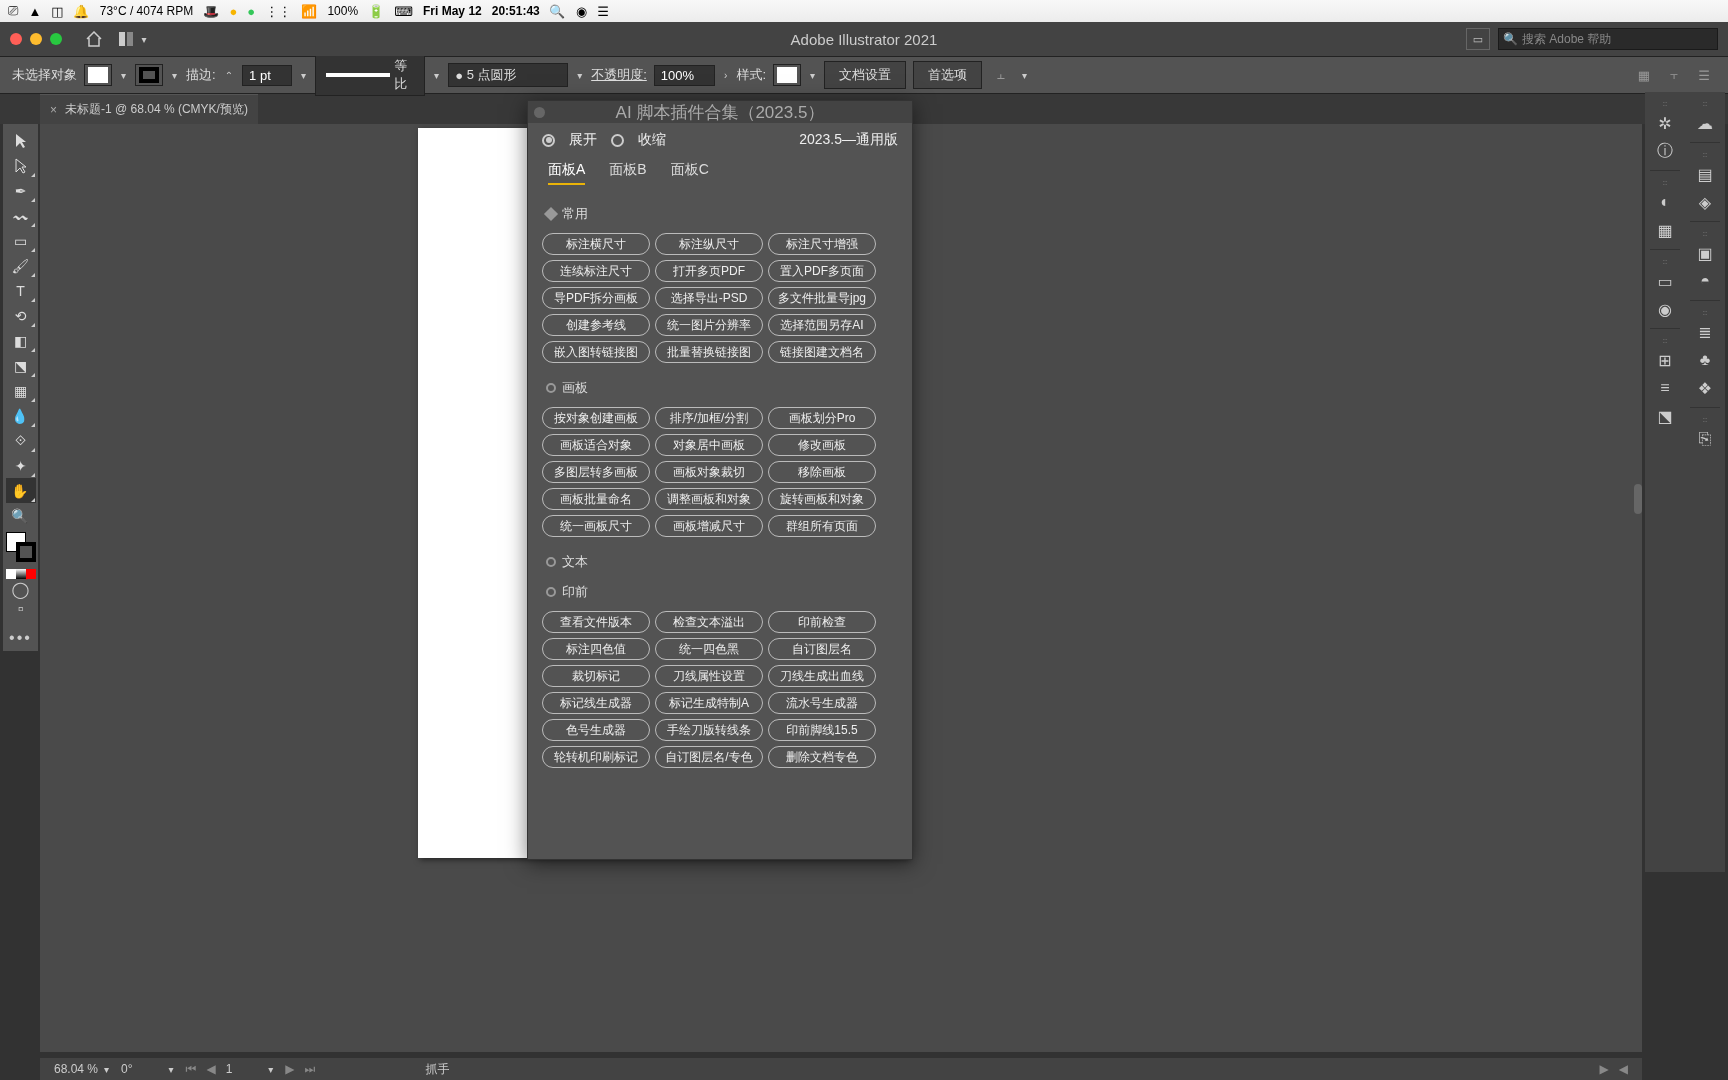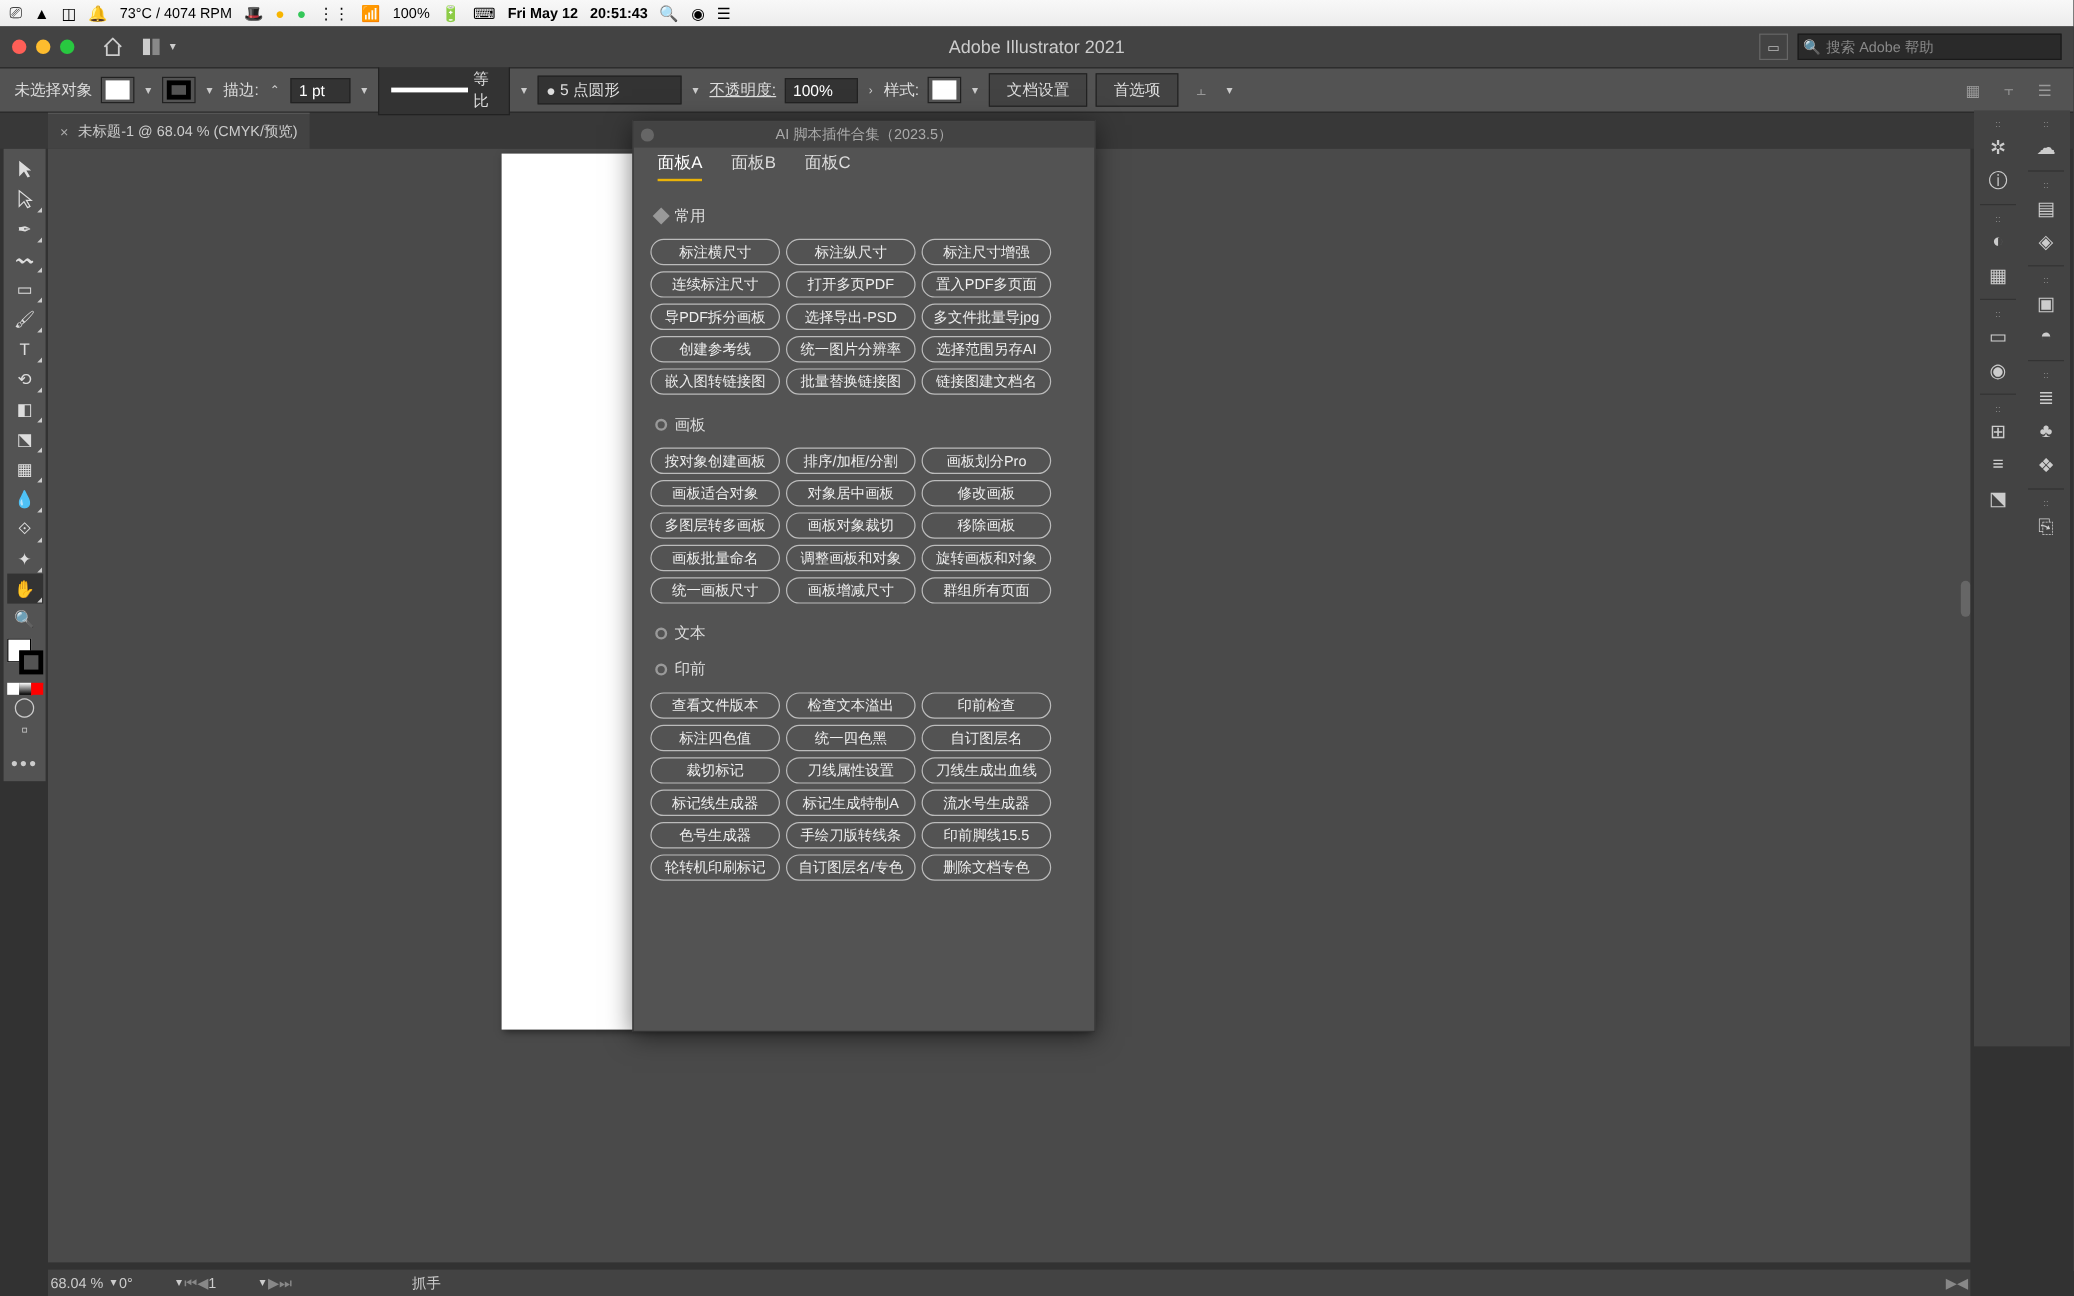--- a/index.html
+++ b/index.html
@@ -64,38 +64,38 @@
 .panel-sep { width:30px; height:1px; background:#333; margin:4px 0;}
 .panel-handle { width:20px; height:10px; display:flex; align-items:center; justify-content:center; color:#888; font-size:8px;}
 
 
 .canvas-area { position:absolute; left:40px; top:124px; right:86px; bottom:28px; background:#4a4a4a; overflow:hidden;}
 .artboard { position:absolute; left:378px; top:4px; width:490px; height:730px; background:#fff; box-shadow:2px 2px 6px rgba(0,0,0,0.5);}
 .scroll-indicator { position:absolute; right:0; top:360px; width:8px; height:30px; background:#666; border-radius:4px;}
 
 
 .script-panel { position:absolute; left:527px; top:100px; width:386px; height:760px; background:#535353; border:1px solid #333; box-shadow:0 4px 20px rgba(0,0,0,0.5); display:flex; flex-direction:column;}
-.sp-titlebar { height:22px; background:#434343; display:flex; align-items:center; padding:0 6px; color:#aaa; font-size:12px; justify-content:center; position:relative;}
+.sp-titlebar { height:22px; background:#434343; display:flex; align-items:center; padding:0 6px; color:#aaa; font-size:17px; justify-content:center; position:relative;}
 .sp-close { position:absolute; left:6px; width:11px; height:11px; border-radius:50%; background:#666;}
 .sp-header { padding:8px 14px; display:flex; align-items:center; gap:14px; color:#eee; font-size:14px;}
 .radio { width:13px; height:13px; border:2px solid #ccc; border-radius:50%; display:inline-flex; align-items:center; justify-content:center;}
 .radio.on::after { content:''; width:6px; height:6px; background:#ccc; border-radius:50%;}
 .sp-version { margin-left:auto; color:#eee; font-size:14px;}
 .sp-tabs { display:flex; gap:24px; padding:4px 20px 8px; color:#ddd; font-size:14px;}
 .sp-tab { padding-bottom:4px; cursor:pointer;}
 .sp-tab.active { border-bottom:2px solid #eab308; color:#fff;}
 .sp-body { flex:1; overflow-y:auto; padding:6px 14px;}
 .sp-section-title { color:#ddd; font-size:13px; padding:6px 4px; display:flex; align-items:center; gap:6px;}
 .sp-section-title .bullet { width:10px; height:10px; background:#999; transform:rotate(45deg);}
 .sp-section-title .circle { width:10px; height:10px; border:2px solid #999; border-radius:50%;}
 .btn-grid { display:flex; flex-wrap:wrap; gap:5px 5px; padding:4px 0 10px;}
 .pill { border:1px solid #bbb; border-radius:12px; height:22px; padding:0 8px; display:flex; align-items:center; justify-content:center; color:#eee; font-size:12px; min-width:108px; cursor:pointer; white-space:nowrap;}
 
 
-.statusbar { position:absolute; left:40px; right:86px; bottom:0; height:22px; background:#434343; display:flex; align-items:center; padding:0 2px; color:#ccc; font-size:12px; }
+.statusbar { position:absolute; left:40px; right:86px; bottom:0; height:22px; background:#434343; display:flex; align-items:center; padding:0 14px; color:#ccc; font-size:12px; gap:10px;}
 .status-box { display:flex; align-items:center; gap:4px;}
 .nav-btn { color:#888;}
 
 svg { display:block; }
 </style>
 </head>
 <body>
 
 <div class="menubar">
   <div class="menubar-right">
@@ -283,20 +283,27 @@
     <div class="panel-handle">::</div>
     <div class="panel-ico">⎘</div>
   </div>
 </div>
 
 <div class="script-panel">
   <div class="sp-titlebar">
     <span class="sp-close"></span>
     <span>AI 脚本插件合集（2023.5）</span>
   </div>
+  <div class="sp-header">
+    <span class="radio on"></span>
+    <span>展开</span>
+    <span class="radio"></span>
+    <span>收缩</span>
+    <span class="sp-version">2023.5—通用版</span>
+  </div>
   <div class="sp-tabs">
     <span class="sp-tab active">面板A</span>
     <span class="sp-tab">面板B</span>
     <span class="sp-tab">面板C</span>
   </div>
   <div class="sp-body" id="sp-body">
       <div class="sp-section-title">
         <span class="bullet"></span>
         <span>常用</span>
       </div>

